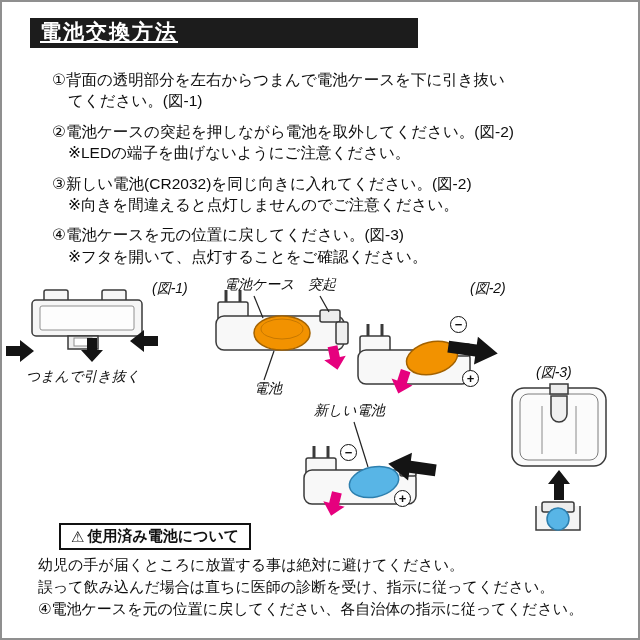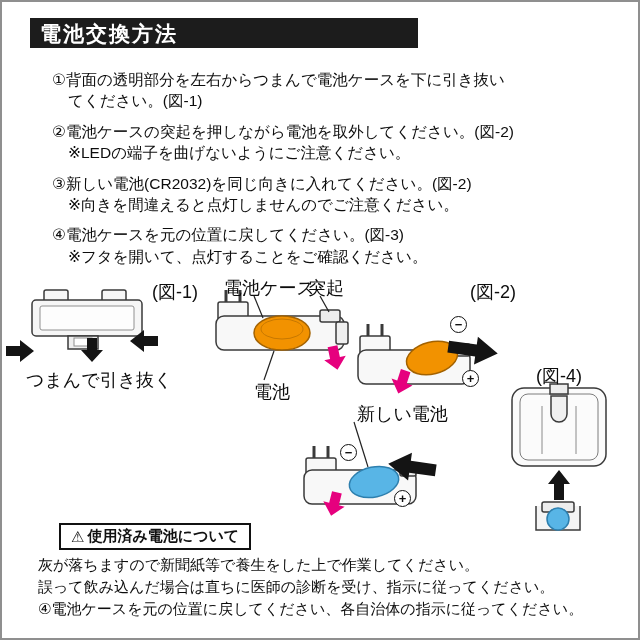--- a/index.html
+++ b/index.html
@@ -8,34 +8,34 @@
     background:#e8e8e8;
     font-family:"Liberation Sans","DejaVu Sans",sans-serif;
     color:#111;
   }
   .page {
     position:relative; width:640px; height:640px;
     background:#ffffff; border:2px solid #8f8f8f; overflow:hidden;
   }
   .header-bar {
     position:absolute; left:28px; top:16px; width:388px; height:30px;
-    background:#1c1c1c; color:#fff; display:flex; align-items:flex-end;
-    padding-left:10px; font-size:21px; font-weight:bold; letter-spacing:2px;
+    background:#1c1c1c; color:#fff; display:flex; align-items:flex-start;
+    padding-left:10px; font-size:21px; font-weight:bold; letter-spacing:2px;text-decoration:underline;
   }
   .text-block {
     position:absolute; left:36px; top:58px; width:592px;
     font-size:15.5px; line-height:21.4px; font-weight:500; color:#0d0d0d;
   }
   .ln { white-space:nowrap; }
   .ind1 { padding-left:14px;margin-top:9px; }
   .ind2 { padding-left:30px; }
   .figures { position:absolute; left:0; top:272px; width:640px; height:262px; }
   .figures svg { position:absolute; left:0; top:0; }
   .fig-label, .part-label, .fig-caption {
-    position:absolute; font-size:18px; font-weight:500; white-space:nowrap; color:#0d0d0d;
+    position:absolute; font-size:14px; font-weight:500; white-space:nowrap; color:#0d0d0d;font-style:italic;
   }
   .pol {
     position:absolute; width:17px; height:17px; border:1.8px solid #111;
     border-radius:50%; background:#fff; font-size:13px; font-weight:bold;
     line-height:13px; text-align:center; color:#111;
     display:flex; align-items:center; justify-content:center;
   }
   .warning-box {
     position:absolute; left:57px; top:521px; height:27px;
     border:2.5px solid #111; background:#fff;
@@ -140,30 +140,30 @@
       </g>
       <circle cx="556" cy="245" r="11" fill="#58b5e6" stroke="#2d7fae" stroke-width="1.5"></circle>
     </svg>
 
     <div class="fig-label" style="left:150px; top:6px;">(図-1)</div>
     <div class="part-label" style="left:222px; top:2px;">電池ケース</div>
     <div class="part-label" style="left:306px; top:2px;">突起</div>
     <div class="fig-label" style="left:468px; top:6px;">(図-2)</div>
     <div class="fig-caption" style="left:24px; top:94px;">つまんで引き抜く</div>
     <div class="part-label" style="left:252px; top:106px;">電池</div>
-    <div class="part-label" style="left:312px; top:128px;margin-left:43px;">新しい電池</div>
-    <div class="fig-label" style="left:534px; top:90px;">(図-4)</div>
+    <div class="part-label" style="left:312px; top:128px;">新しい電池</div>
+    <div class="fig-label" style="left:534px; top:90px;">(図-3)</div>
 
     <span class="pol" style="left:448px; top:42px;">−</span>
     <span class="pol" style="left:460px; top:96px;">+</span>
     <span class="pol" style="left:338px; top:170px;">−</span>
     <span class="pol" style="left:392px; top:216px;">+</span>
   </div>
 
   <div class="warning-box">
     <span class="warn-icon">⚠</span>
     <span>使用済み電池について</span>
   </div>
-  <div class="warn-line" style="top:554px;">灰が落ちますので新聞紙等で養生をした上で作業してください。</div>
+  <div class="warn-line" style="top:554px;">幼児の手が届くところに放置する事は絶対に避けてください。</div>
   <div class="warn-line" style="top:576px;">誤って飲み込んだ場合は直ちに医師の診断を受け、指示に従ってください。</div>
   <div class="warn-line" style="top:598px;">④電池ケースを元の位置に戻してください、各自治体の指示に従ってください。</div>
 
 </div>
 
 </body></html>

